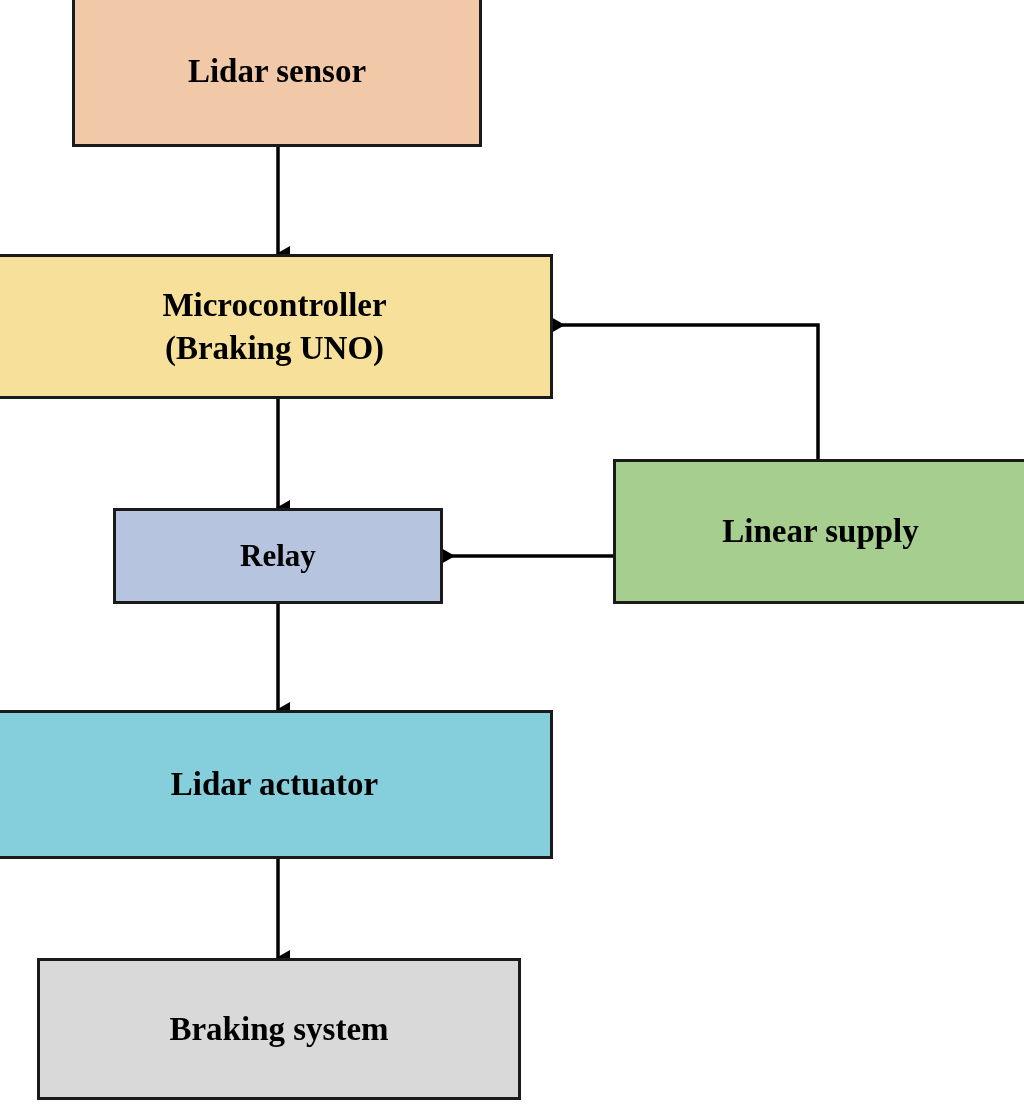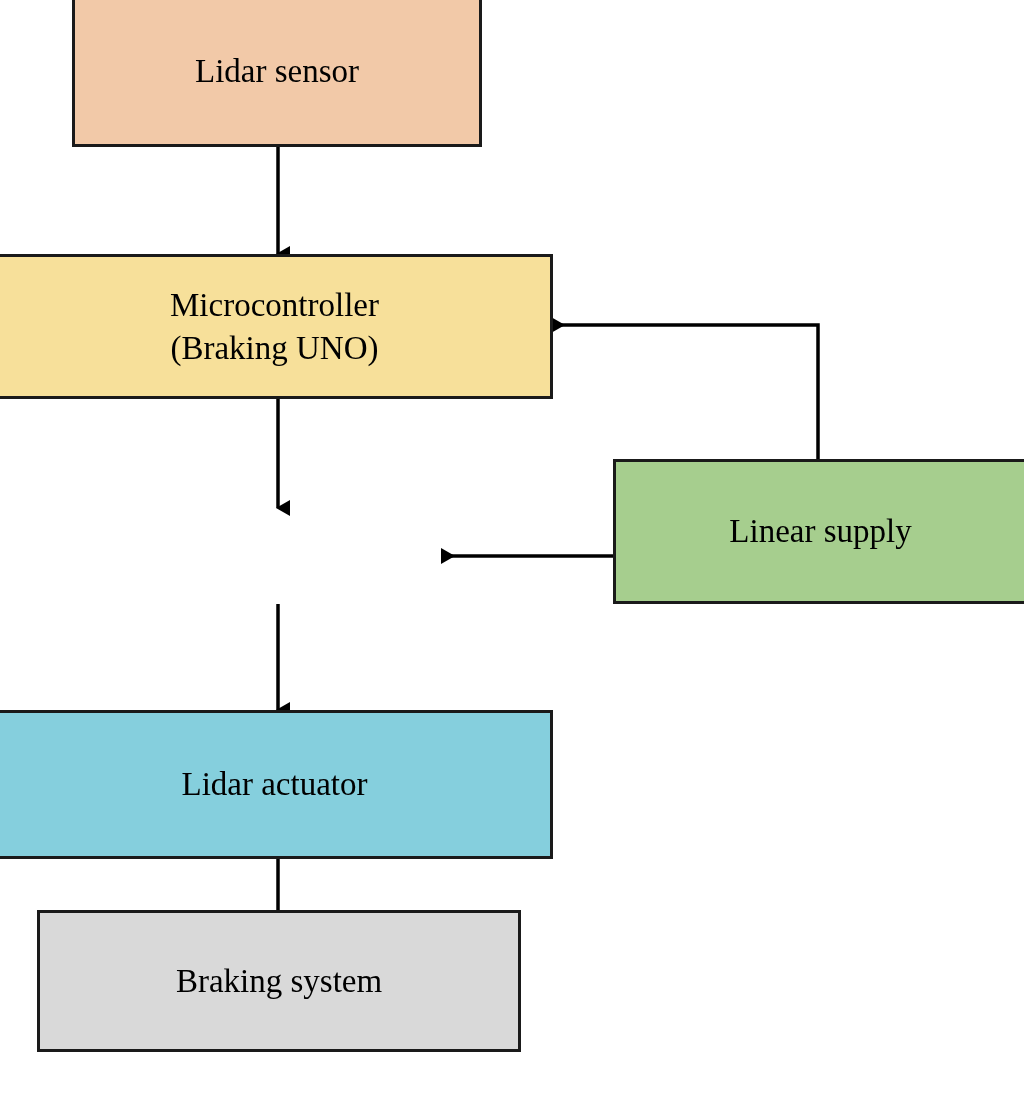--- a/index.html
+++ b/index.html
@@ -10,20 +10,21 @@
   }
   body {
     font-family: "Liberation Serif", "DejaVu Serif", serif;
   }
   #diagram-root {
     position: relative;
     width: 1024px;
     height: 1109px;
     background: #ffffff;
     overflow: hidden;
+    font-weight: bold;
   }
   #connector-layer {
     position: absolute;
     left: 0;
     top: 0;
     width: 1024px;
     height: 1109px;
     pointer-events: none;
   }
   .node {
@@ -65,21 +66,21 @@
     left: 613px; top: 459px;  width: 415px; height: 145px;
     background: #A6CE8E;
     font-size: 33px;
   }
   #node-linear-actuator {
     left: -4px;  top: 710px;  width: 557px; height: 149px;
     background: #85CFDD;
     font-size: 33px;
   }
   #node-braking-system {
-    left: 37px;  top: 910px;  width: 484px; height: 142px;
+    left: 37px;  top: 958px;  width: 484px; height: 142px;
     background: #D9D9D9;
     font-size: 33px;
   }
 </style>
 </head>
 <body>
 
 <div id="diagram-root">
 
   <svg id="connector-layer" viewBox="0 0 1024 1109">
@@ -107,20 +108,23 @@
 
   <div class="node" id="node-lidar">
     <span class="node-label">Lidar sensor</span>
   </div>
 
   <div class="node" id="node-microcontroller">
     <span class="node-label">Microcontroller
 (Braking UNO)</span>
   </div>
 
+  <div class="node" id="node-relay">
+    <span class="node-label">Relay</span>
+  </div>
 
   <div class="node" id="node-power-supply">
     <span class="node-label">Linear supply</span>
   </div>
 
   <div class="node" id="node-linear-actuator">
     <span class="node-label">Lidar actuator</span>
   </div>
 
   <div class="node" id="node-braking-system">

